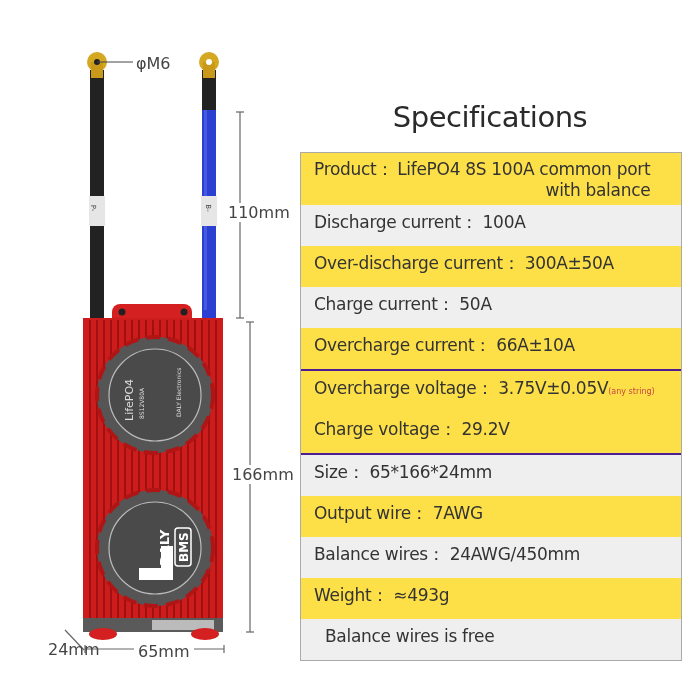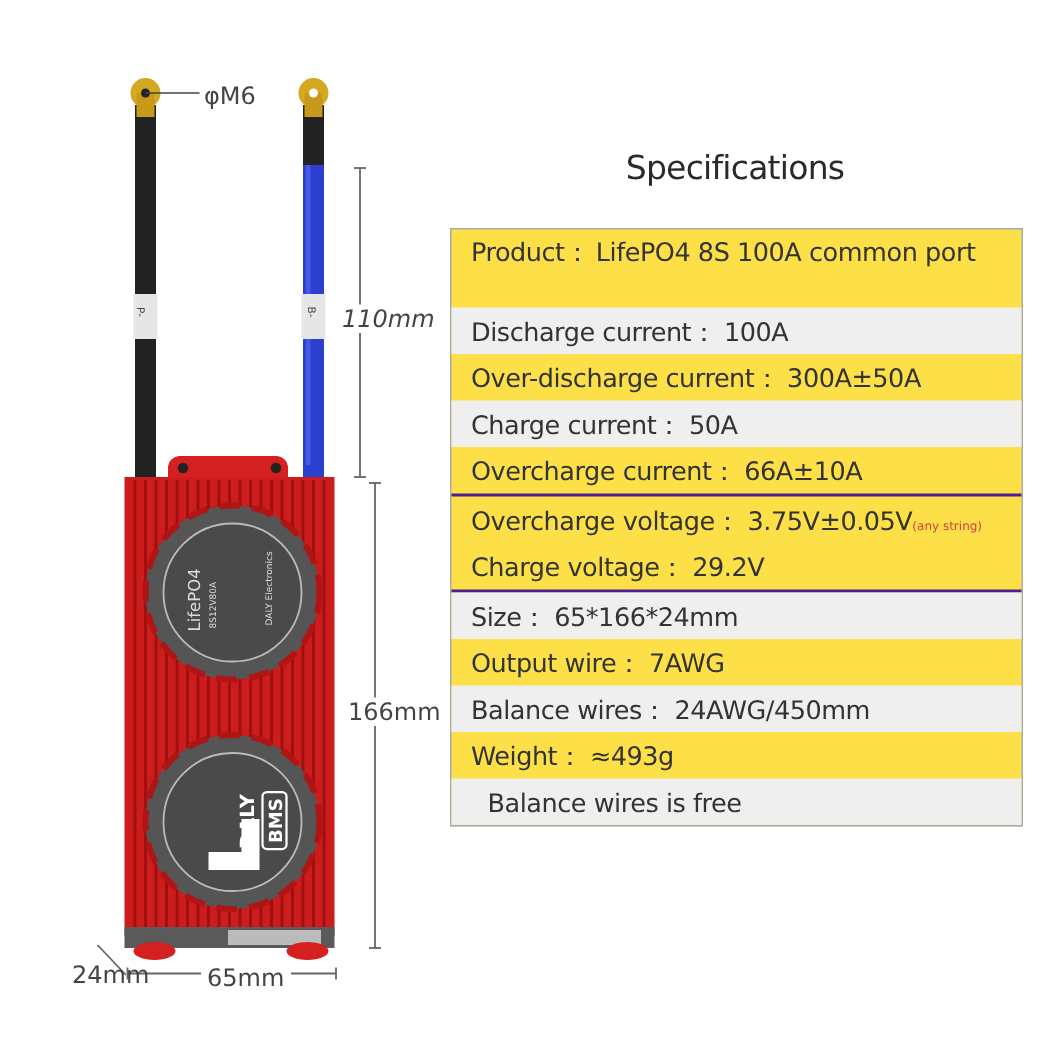--- a/index.html
+++ b/index.html
@@ -1,23 +1,23 @@
 <!DOCTYPE html>
 <html><head>
 <meta charset="utf-8">
 <style>
   html, body { margin:0; padding:0; }
   body { width:700px; height:700px; background:#ffffff; position:relative; overflow:hidden; font-family:"DejaVu Sans", sans-serif; color:#333; }
   .abs { position:absolute; }
   
-  .title { left:300px; top:100px; width:380px; text-align:center; font-size:22px; color:#2a2a2a; letter-spacing:-0.5px; }
+  .title { left:300px; top:100px; width:380px; text-align:center; font-size:29px; color:#2a2a2a; letter-spacing:-0.5px; }
   .table { left:300px; top:152px; width:380px; border:1.5px solid #aaa; background:#fde047; }
   .grp { border-top:2px solid #4c1d95; }
   .grp:first-child { border-top:none; }
-  .row { font-size:17px; color:#333; padding:0 0 0 13px; height:31px; line-height:34.5px; white-space:nowrap; letter-spacing:-0.3px; }
+  .row { font-size:17px; color:#333; padding:0 0 0 13px; height:41px; line-height:34.5px; white-space:nowrap; letter-spacing:-0.3px; }
   .row.alt { background:#efefef; }
   .row.tall { height:52px; line-height:21px; padding-top:6px; box-sizing:border-box; white-space:normal; display:flex; }
   .row .lbl { flex:none; }
   .note { font-size:8px; color:#c44; letter-spacing:0; }
   .row.last { padding-left:24px; }
   .dimtxt { font-size:16px; color:#444; background:#fff; }
 </style>
 </head>
 <body>
 
@@ -105,33 +105,34 @@
         <line x1="85" y1="645" x2="85" y2="653"></line>
         <line x1="224" y1="645" x2="224" y2="653"></line>
       <line x1="65" y1="630" x2="84" y2="650"></line>
     </g>
   </svg>
 </div>
 
 <span class="abs dimtxt" style="left:136px;top:54px;">φM6</span>
 <span class="abs dimtxt" style="left:90px;top:204px;font-size:7px;background:transparent;transform:rotate(90deg);">P-</span>
 <span class="abs dimtxt" style="left:204px;top:204px;font-size:7px;background:transparent;transform:rotate(90deg);">B-</span>
-<span class="abs dimtxt" style="left:228px;top:203px;font-style:italic;">110mm</span>
+<span class="abs dimtxt" style="left:228px;top:203px;">110mm</span>
 <span class="abs dimtxt" style="left:232px;top:465px;">166mm</span>
 <span class="abs dimtxt" style="left:134px;top:642px;padding:0 4px;">65mm</span>
 <span class="abs dimtxt" style="left:32px;top:640px;background:transparent;margin-left:16px;">24mm</span>
 
 <div class="abs title">Specifications</div>
 
 <div class="abs table">
   <div class="grp">
     <div class="row tall">
       <span class="lbl">Product：</span>
       <span style="margin-left:4px;text-align:right;">
         <span>LifePO4 8S 100A common port</span><br>
+        <span>with balance</span>
       </span>
     </div>
     <div class="row alt"><span>Discharge current：</span> <span>100A</span></div>
     <div class="row"><span>Over-discharge current：</span> <span>300A±50A</span></div>
     <div class="row alt"><span>Charge current：</span> <span>50A</span></div>
     <div class="row"><span>Overcharge current：</span> <span>66A±10A</span></div>
   </div>
   <div class="grp">
     <div class="row"><span>Overcharge voltage：</span> <span>3.75V±0.05V</span><span class="note">(any string)</span></div>
     <div class="row"><span>Charge voltage：</span> <span>29.2V</span></div>

